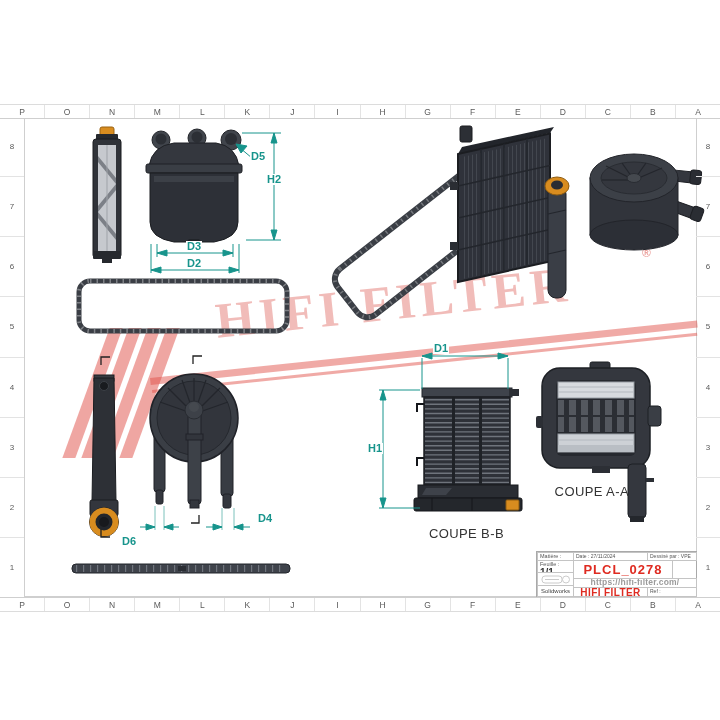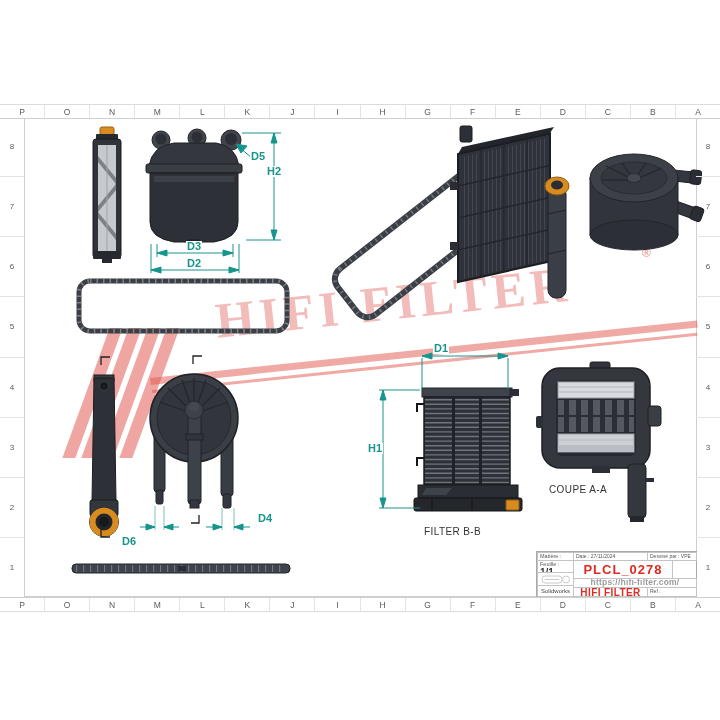--- a/index.html
+++ b/index.html
@@ -33,21 +33,21 @@
   .wm-stripe2{left:152px;top:390px;width:548px;height:3px;}
   .wm-logo{position:absolute;left:86px;top:328px;width:90px;height:130px;z-index:1;display:flex;}
   .wm-bar{width:13px;height:130px;margin-right:6px;background:rgba(223,77,70,0.5);
           transform:skewX(-20deg);}
   
   .part{position:absolute;z-index:2;overflow:visible;}
   
   .dimsvg{position:absolute;left:0;top:0;z-index:3;pointer-events:none;}
   .dim{position:absolute;z-index:3;color:#17948c;font-weight:bold;font-size:11px;
        line-height:1;background:#fff;padding:0 1px;text-align:center;}
-  .coupe{position:absolute;z-index:3;width:80px;text-align:left;font-size:10px;
+  .coupe{position:absolute;z-index:3;width:80px;text-align:right;font-size:13px;
          color:#333;letter-spacing:.4px;}
   
   .tblock{position:absolute;left:536px;top:551px;width:161px;height:46px;z-index:5;
           background:#fff;border:1px solid #a9a9a9;box-sizing:border-box;}
   .tc{position:absolute;border:1px solid #c4c4c4;box-sizing:border-box;overflow:hidden;}
   .tlbl{font-size:5.5px;color:#555;padding:1px 0 0 2px;line-height:1;}
   .tsm{font-size:5px;color:#555;padding:1px 0 0 2px;line-height:1;}
   .c-material{left:0;top:0;width:37px;height:9px;}
   .c-date{left:36px;top:0;width:75px;height:9px;}
   .c-drawn{left:110px;top:0;width:50px;height:9px;}
@@ -367,29 +367,29 @@
 
     <g stroke="#222" stroke-width="1.3" fill="none">
       <path d="M101,365 L101,357 L110,357"></path>
       <path d="M193,364 L193,356 L202,356"></path>
       <path d="M110,537 L101,537 L101,529"></path>
       <path d="M191,523 L199,523 L199,515"></path>
     </g>
   </svg>
 
   <div class="dim" style="left:250px;top:151px;">D5</div>
-  <div class="dim" style="left:266px;top:166px;">H2</div>
+  <div class="dim" style="left:266px;top:174px;">H2</div>
   <div class="dim" style="left:186px;top:241px;">D3</div>
   <div class="dim" style="left:186px;top:258px;">D2</div>
   <div class="dim" style="left:433px;top:343px;">D1</div>
   <div class="dim" style="left:367px;top:443px;">H1</div>
   <div class="dim" style="left:121px;top:536px;">D6</div>
   <div class="dim" style="left:257px;top:513px;">D4</div>
 
-  <div class="coupe" style="left:424px;top:526px;">FILTER B-B</div>
+  <div class="coupe" style="left:424px;top:526px;">COUPE B-B</div>
   <div class="coupe" style="left:549px;top:484px;">COUPE A-A</div>
 
   <div class="tblock">
     <div class="tc c-material">
       <div class="tlbl">Matière :</div>
     </div>
     <div class="tc c-date">
       <div class="tsm"><span>Date :</span>
       <span>27/11/2024</span></div>
     </div>

